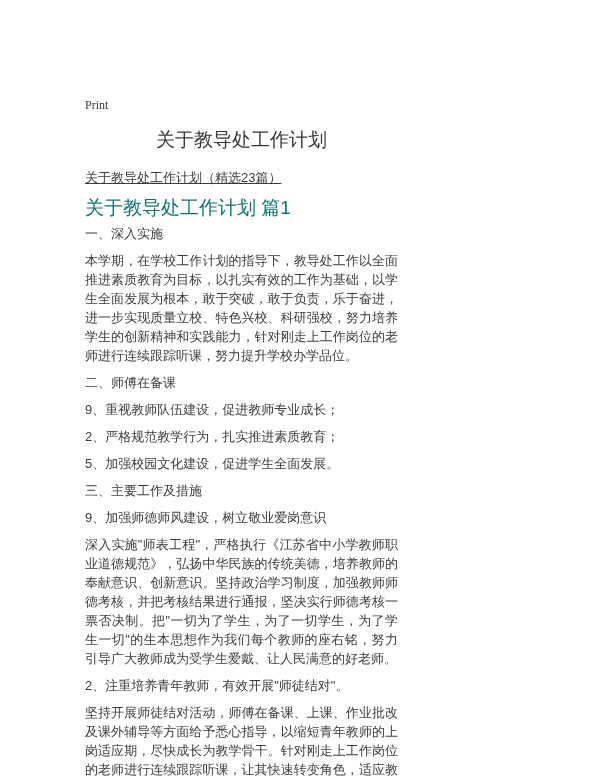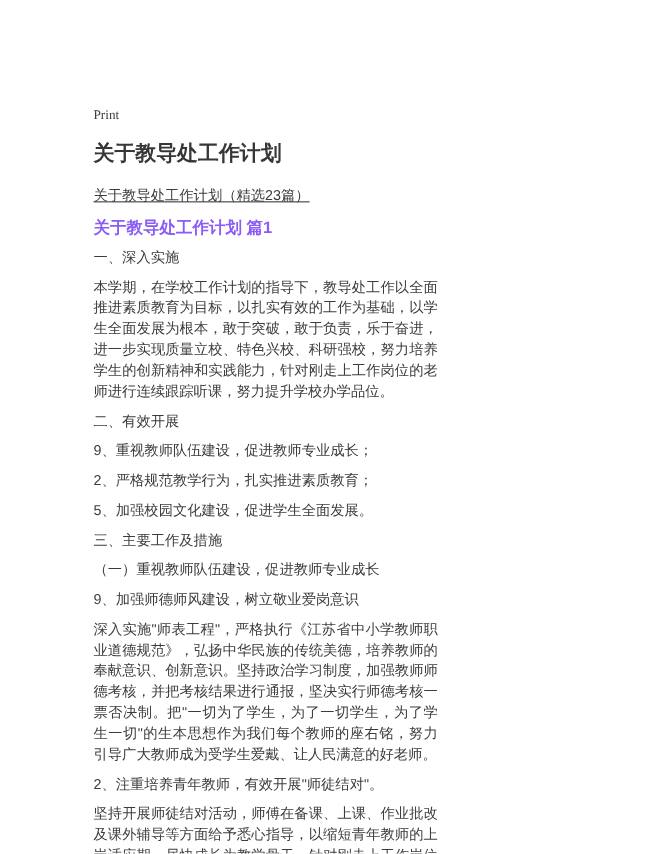--- a/index.html
+++ b/index.html
@@ -26,37 +26,38 @@
     font-family: "Liberation Serif", serif;
     font-size: 12px;
     line-height: 14px;
     margin: 0;
     color: #3c3c3c;
     cursor: pointer;
     display: inline-block;
   }
   .doc-title {
     font-size: 19px;
-    font-weight: bold;
+    font-weight: normal;
+    text-align: center;
     line-height: 22px;
     margin: 16px 0 0 0;
     color: #373737;
   }
   .doc-subtitle {
     font-size: 13px;
     line-height: 16px;
     margin: 19px 0 0 0;
     text-decoration: underline;
   }
   .chapter-heading {
-    font-size: 15px;
-    font-weight: bold;
+    font-size: 19px;
+    font-weight: normal;
     line-height: 17px;
     margin: 13px 0 8px 0;
-    color: #8b5cf6;
+    color: #0f766e;
   }
   .block {
     font-size: 13px;
     line-height: 19px;
     margin: 8px 0;
     text-align: justify;
   }
   .block.heading,
   .block.subheading,
   .block.list-item {
@@ -71,24 +72,23 @@
   <p class="print-link">Print</p>
 
   <h1 class="doc-title">关于教导处工作计划</h1>
 
   <p class="doc-subtitle">关于教导处工作计划（精选23篇）</p>
 
   <h2 class="chapter-heading">关于教导处工作计划 篇1</h2>
 
   <p class="block heading">一、深入实施</p>
   <p class="block paragraph">本学期，在学校工作计划的指导下，教导处工作以全面推进素质教育为目标，以扎实有效的工作为基础，以学生全面发展为根本，敢于突破，敢于负责，乐于奋进，进一步实现质量立校、特色兴校、科研强校，努力培养学生的创新精神和实践能力，针对刚走上工作岗位的老师进行连续跟踪听课，努力提升学校办学品位。</p>
-  <p class="block heading">二、有效开展</p>
+  <p class="block heading">二、师傅在备课</p>
   <p class="block list-item">9、重视教师队伍建设，促进教师专业成长；</p>
   <p class="block list-item">2、严格规范教学行为，扎实推进素质教育；</p>
   <p class="block list-item">5、加强校园文化建设，促进学生全面发展。</p>
   <p class="block heading">三、主要工作及措施</p>
-  <p class="block subheading">（一）重视教师队伍建设，促进教师专业成长</p>
   <p class="block subheading">9、加强师德师风建设，树立敬业爱岗意识</p>
   <p class="block paragraph">深入实施"师表工程"，严格执行《江苏省中小学教师职业道德规范》，弘扬中华民族的传统美德，培养教师的奉献意识、创新意识。坚持政治学习制度，加强教师师德考核，并把考核结果进行通报，坚决实行师德考核一票否决制。把"一切为了学生，为了一切学生，为了学生一切"的生本思想作为我们每个教师的座右铭，努力引导广大教师成为受学生爱戴、让人民满意的好老师。</p>
   <p class="block subheading">2、注重培养青年教师，有效开展"师徒结对"。</p>
   <p class="block paragraph">坚持开展师徒结对活动，师傅在备课、上课、作业批改及课外辅导等方面给予悉心指导，以缩短青年教师的上岗适应期，尽快成长为教学骨干。针对刚走上工作岗位的老师进行连续跟踪听课，让其快速转变角色，适应教师岗位；教学未满五年的教师，可以通过教育沙龙的形式，了解他们在教学过程中的困惑；老教师以多年成功</p>
 
 </div>
 
 </body></html>

